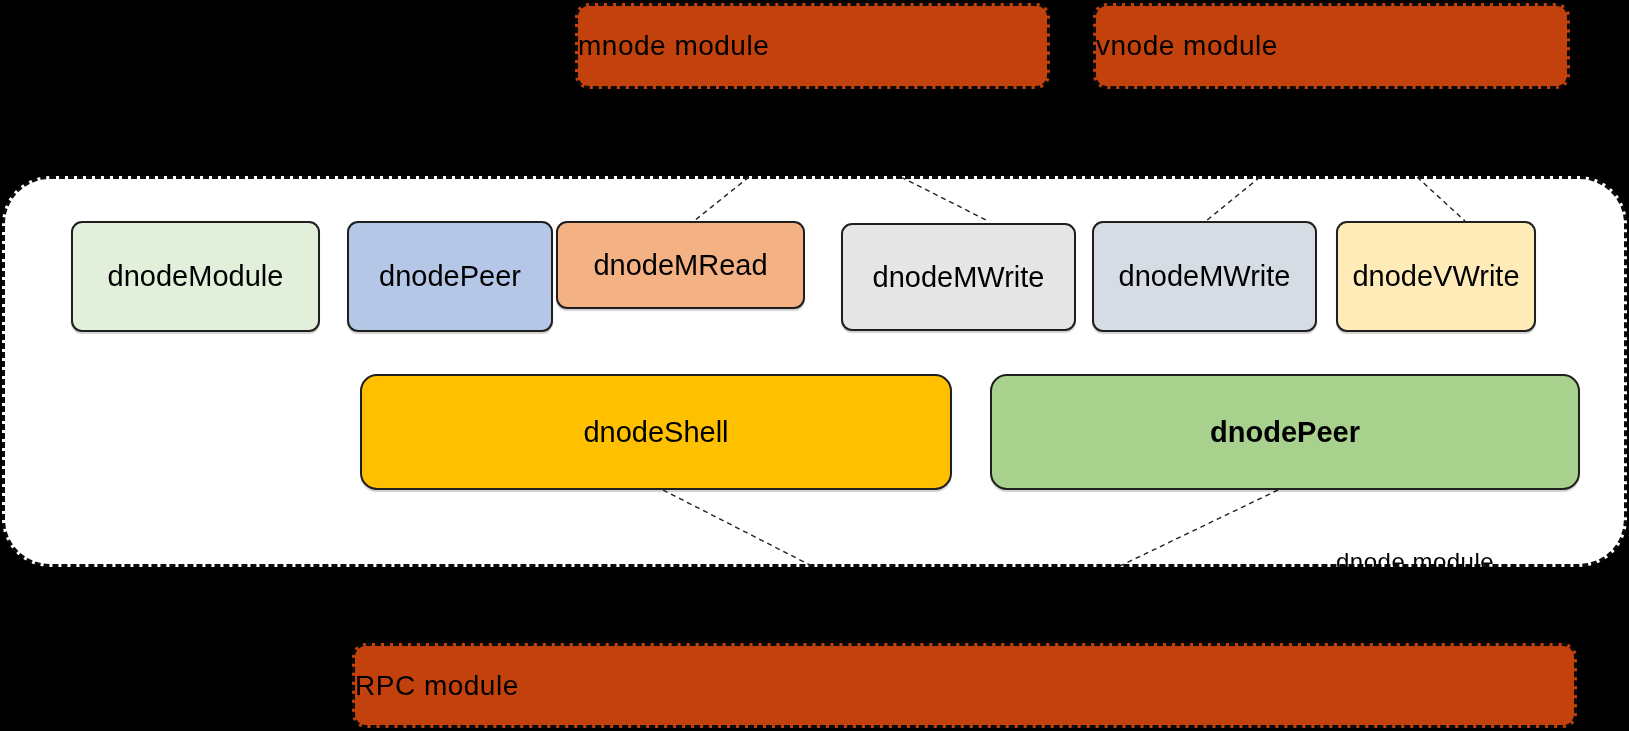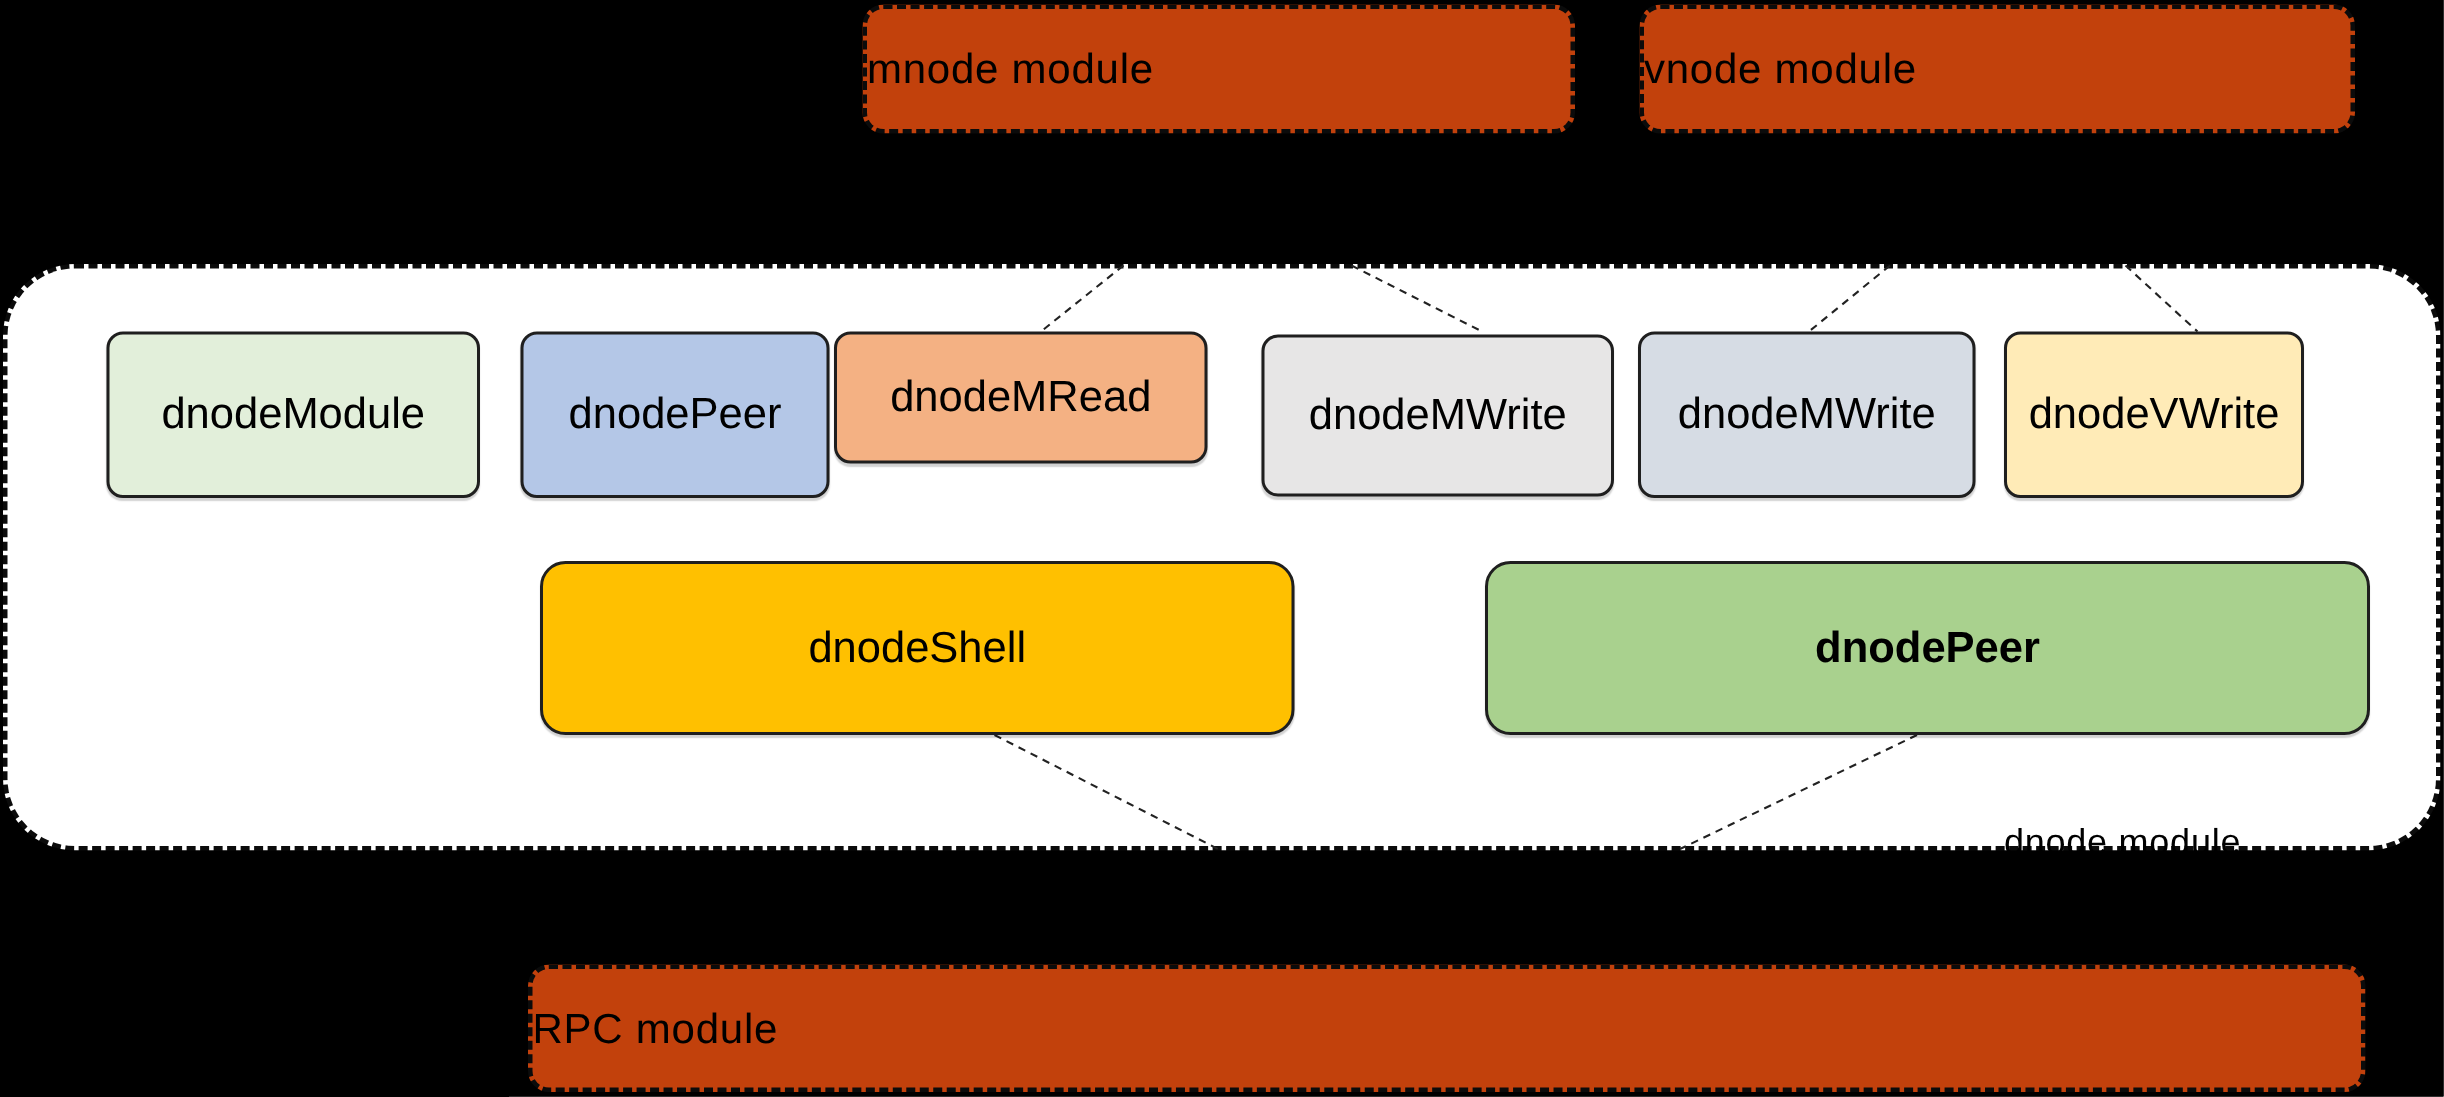--- a/index.html
+++ b/index.html
@@ -54,21 +54,21 @@
     box-sizing: border-box;
     box-shadow: 0 2px 1px rgba(0,0,0,0.18);
   }
   #c-module { left: 59px;  top: 221px; width: 249px; height: 111px; }
   #c-mgmt   { left: 347px; top: 221px; width: 206px; height: 111px; }
   #c-mread  { left: 556px; top: 221px; width: 249px; height: 88px; }
   #c-mwrite { left: 841px; top: 223px; width: 235px; height: 108px; }
   #c-vread  { left: 1092px;top: 221px; width: 225px; height: 111px; }
   #c-vwrite { left: 1336px;top: 221px; width: 200px; height: 111px; }
   #c-main   { left: 59px;  top: 374px; width: 249px; height: 116px; }
-  #c-shell  { left: 360px; top: 374px; width: 503px; height: 116px; border-radius: 17px; }
+  #c-shell  { left: 360px; top: 374px; width: 592px; height: 116px; border-radius: 17px; }
   #c-peer   { left: 990px; top: 374px; width: 590px; height: 116px; border-radius: 17px; }
 
   #mnode { left: 575px;  top: 3px;   width: 475px;  height: 86px; }
   #vnode { left: 1093px; top: 3px;   width: 477px;  height: 86px; }
   #rpc   { left: 352px;  top: 643px; width: 1225px; height: 85px; }
 
   #connector-layer {
     position: absolute;
     left: 0; top: 0;
     width: 1629px; height: 731px;

